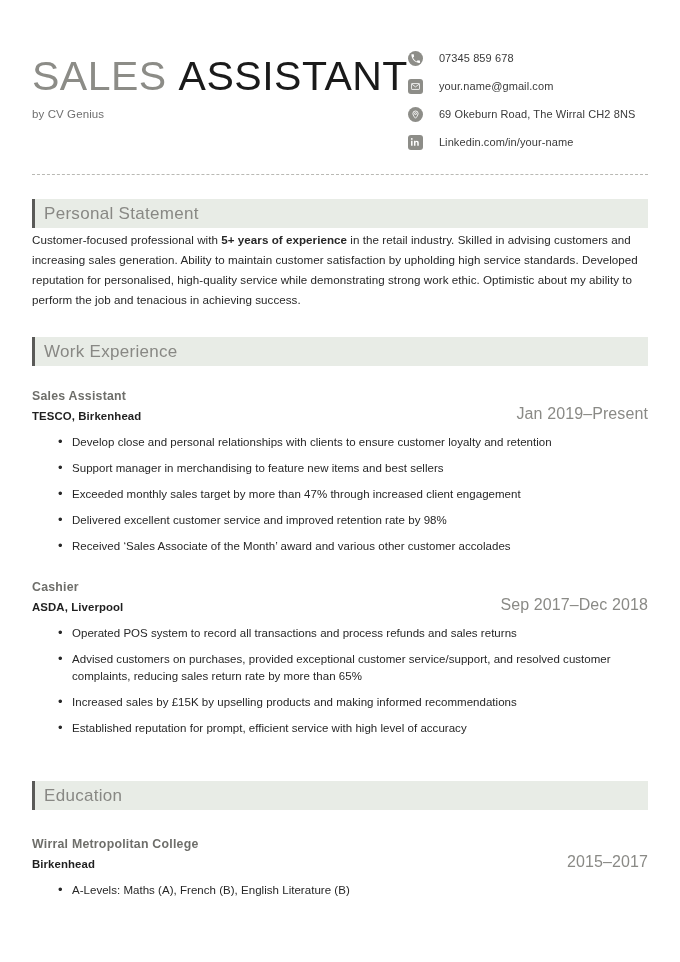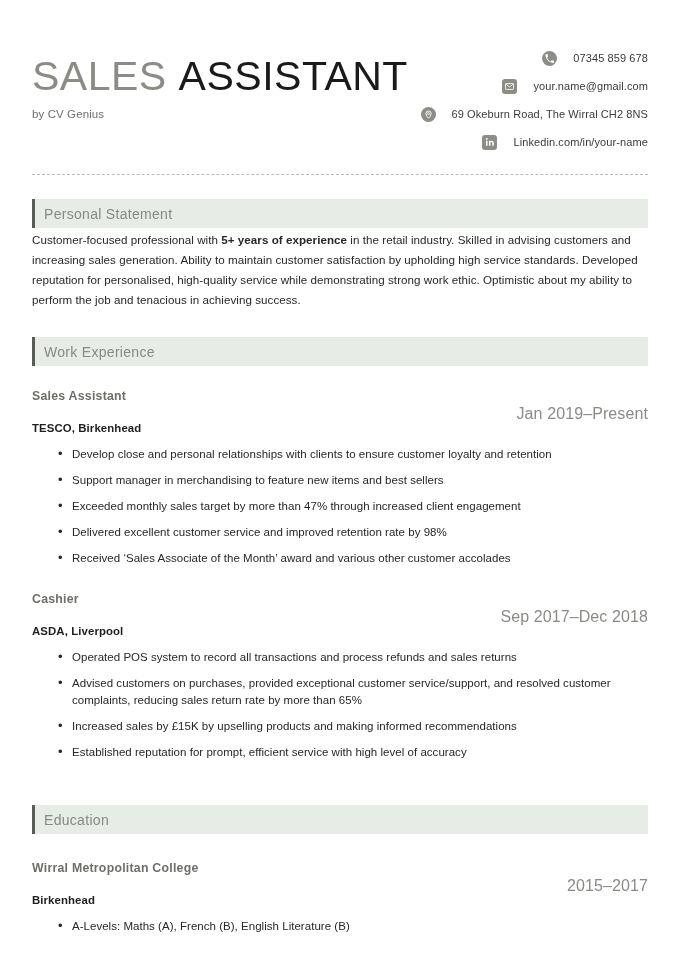--- a/index.html
+++ b/index.html
@@ -62,21 +62,20 @@
   
   .contact {
     padding-top: 4px;
     width: 258px;
   }
   .contact-row {
     display: flex;
     align-items: center;
     margin-bottom: 12px;
     height: 16px;
-    justify-content: flex-end;
   }
   .contact-row:last-child { margin-bottom: 0; }
 
   .c-icon {
     width: 15px;
     height: 15px;
     flex: 0 0 15px;
     background: #8d8d88;
     display: flex;
     align-items: center;
@@ -113,21 +112,21 @@
   .section-band .bar {
     position: absolute;
     left: 0;
     top: 0;
     bottom: 0;
     width: 3px;
     background: #5a5a58;
   }
   .section-band .band-label {
     margin-left: 12px;
-    font-size: 14px;
+    font-size: 17px;
     color: #888884;
     letter-spacing: 0.3px;
   }
 
   
   .summary {
     margin: 2px 32px 0 32px;
     font-size: 11.6px;
     line-height: 20px;
     color: #272727;
@@ -152,21 +151,21 @@
     color: #6e6e6a;
     letter-spacing: 0.25px;
     line-height: 16px;
   }
   .entry-sub {
     font-size: 11.4px;
     font-weight: bold;
     color: #1f1f1f;
     letter-spacing: 0.1px;
     line-height: 16px;
-    margin-top: 16px;
+    margin-top: 4px;
   }
   .entry-date {
     font-size: 16px;
     color: #8a8a86;
     letter-spacing: 0.1px;
     white-space: nowrap;
     padding-top: 17px;
   }
 
   ul.bullets {

